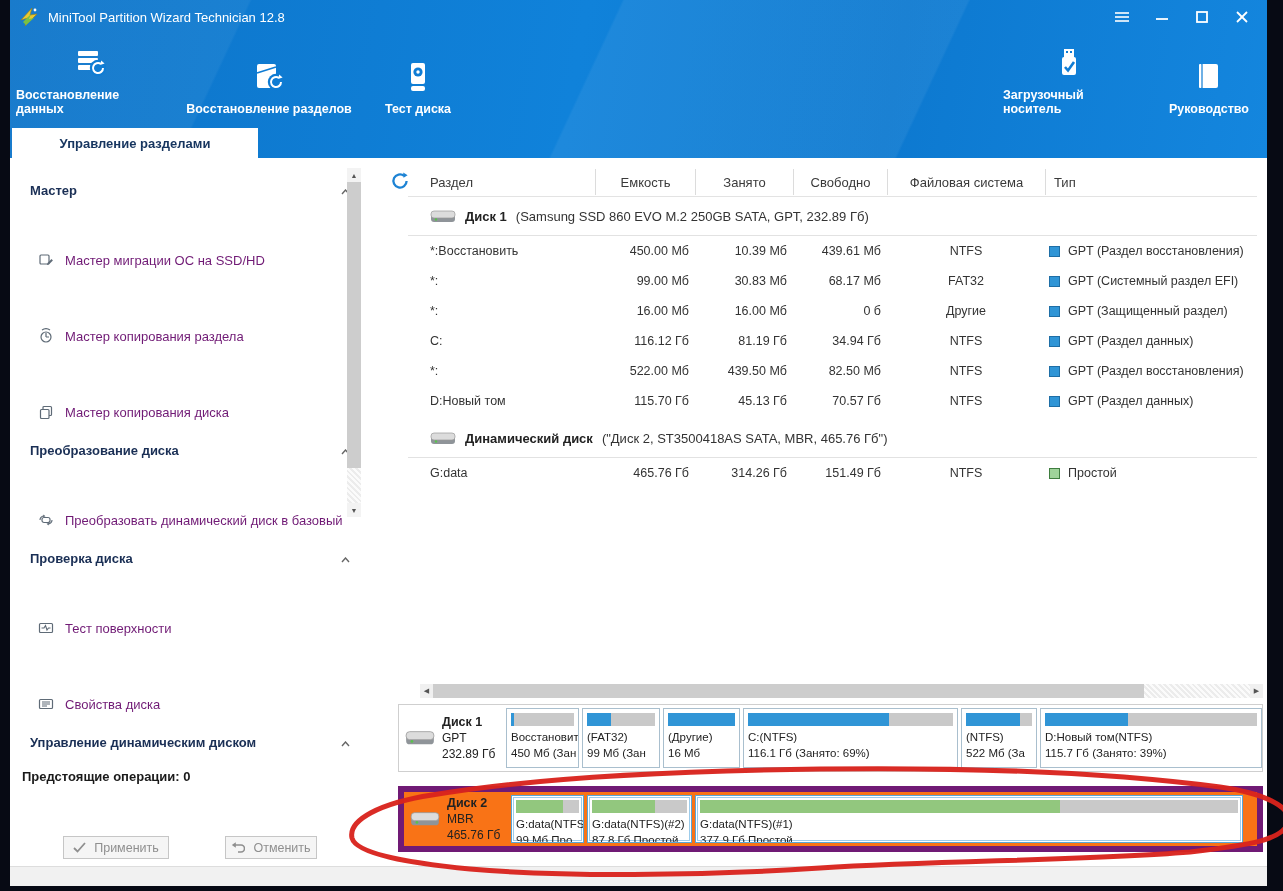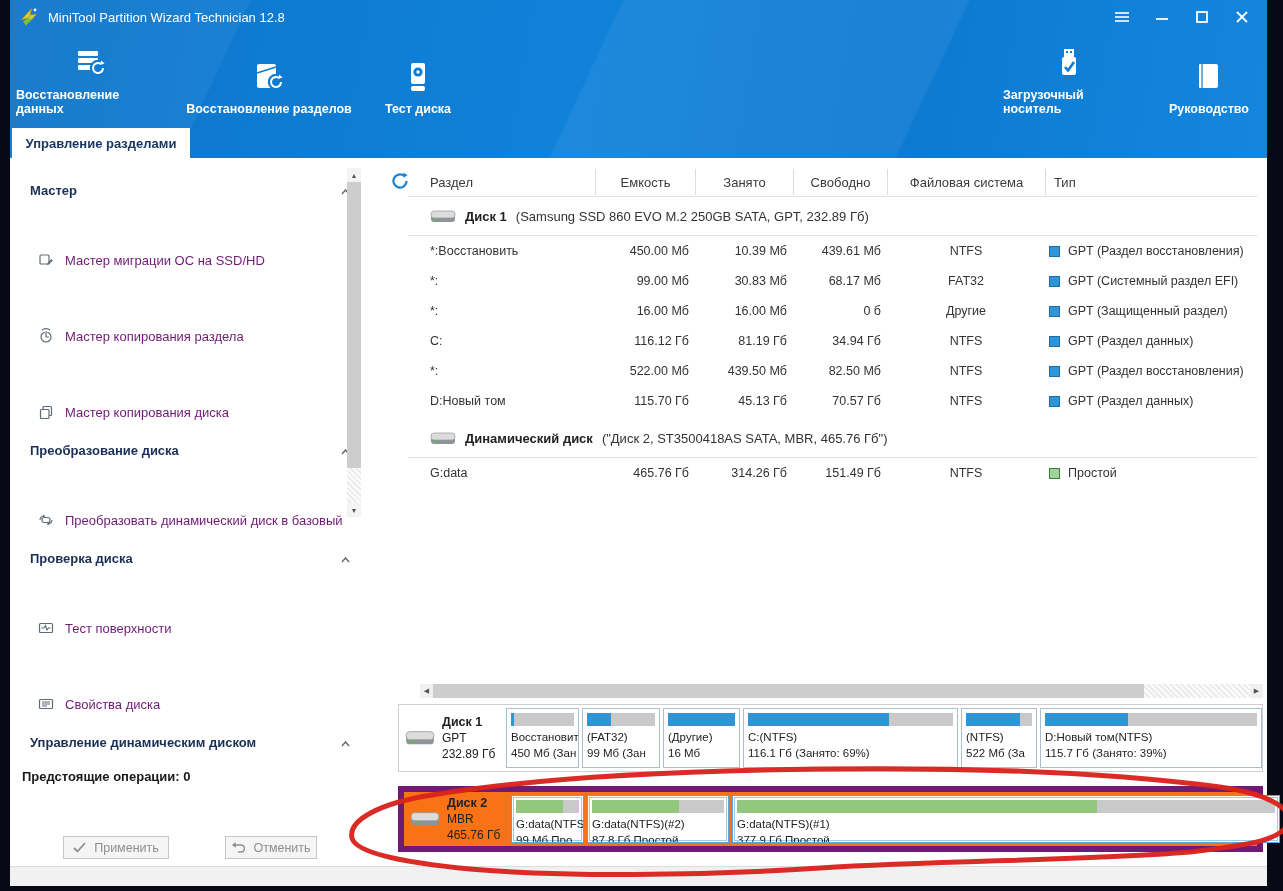--- a/index.html
+++ b/index.html
@@ -19,21 +19,21 @@
   .wc { width:26px; height:22px; display:flex; align-items:center; justify-content:center; cursor:pointer; }
 
   .toolbar { position:absolute; left:0; top:36px; right:0; height:92px; display:flex; align-items:flex-start;font-weight:bold; }
   .tb-item { display:flex; flex-direction:column; align-items:center; justify-content:flex-end;
              color:#fff; font-size:12.5px; height:80px; gap:9px; padding:0 4px; cursor:pointer; }
   .tb-item .ic { height:34px; display:flex; align-items:flex-end; }
   .tb-left { display:flex; gap:6px; margin-left:2px; }
   .tb-right { display:flex; margin-left:auto; gap:14px; margin-right:2px; }
 
   .tab-row { position:absolute; left:0; bottom:0; right:0; height:30px; }
-  .tab { position:absolute; left:2px; bottom:0; width:178px; height:30px; background:#fff;
+  .tab { position:absolute; left:2px; bottom:0; width:246px; height:30px; background:#fff;
          color:#16355f; font-weight:bold; font-size:13px; display:flex; align-items:center; justify-content:center; cursor:default; }
 
   
   .sidebar { position:absolute; left:0; top:158px; width:368px; height:560px; background:#fff; }
   .side-list { padding:25px 0 0 20px; }
   .s-title { display:flex; align-items:center; height:15px; margin:0 28px 13px 0;
              font-weight:bold; font-size:13px; color:#1a2f55; }
   .s-title .chev { margin-left:auto; }
   .s-item { display:flex; align-items:center; height:28px; font-size:13px; color:#701a75; cursor:pointer; gap:11px; padding-left:8px;margin-top:48px; }
   .s-gap { height:17px; }
@@ -508,21 +508,21 @@
         </div>
       </div>
       <div class="blks">
         <div class="blk" style="width:73px">
           <div class="blk-bar">
               <div class="blk-fill" style="width: 74%; background: rgb(146, 199, 126);"></div>
             </div>
           <div class="blk-l">G:data(NTFS</div>
           <div class="blk-l">99 Мб,Про</div>
         </div>
-        <div class="blk" style="width:142px">
+        <div class="blk" style="width:105px">
           <div class="blk-bar">
               <div class="blk-fill" style="width: 66%; background: rgb(146, 199, 126);"></div>
             </div>
           <div class="blk-l">G:data(NTFS)(#2)</div>
           <div class="blk-l">87.8 Гб,Простой</div>
         </div>
         <div class="blk" style="width:548px">
           <div class="blk-bar">
               <div class="blk-fill" style="width: 67%; background: rgb(146, 199, 126);"></div>
             </div>

